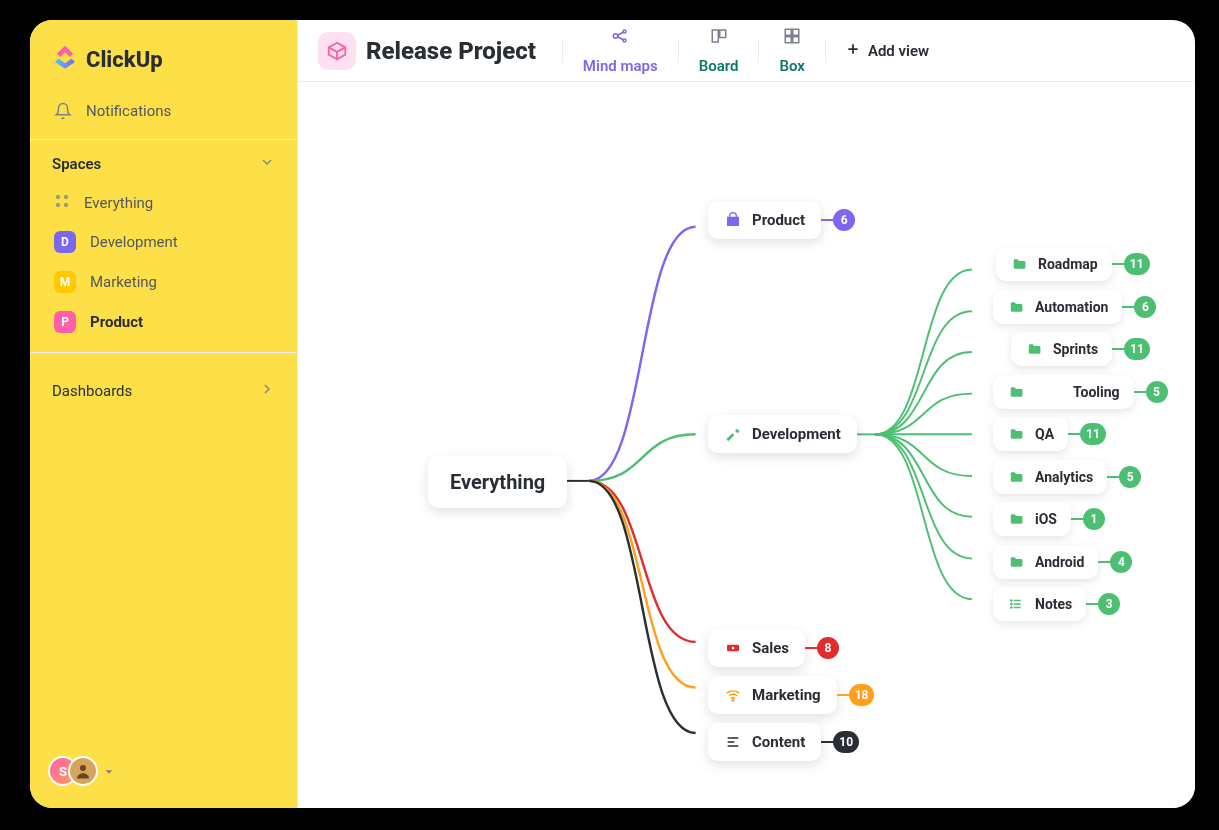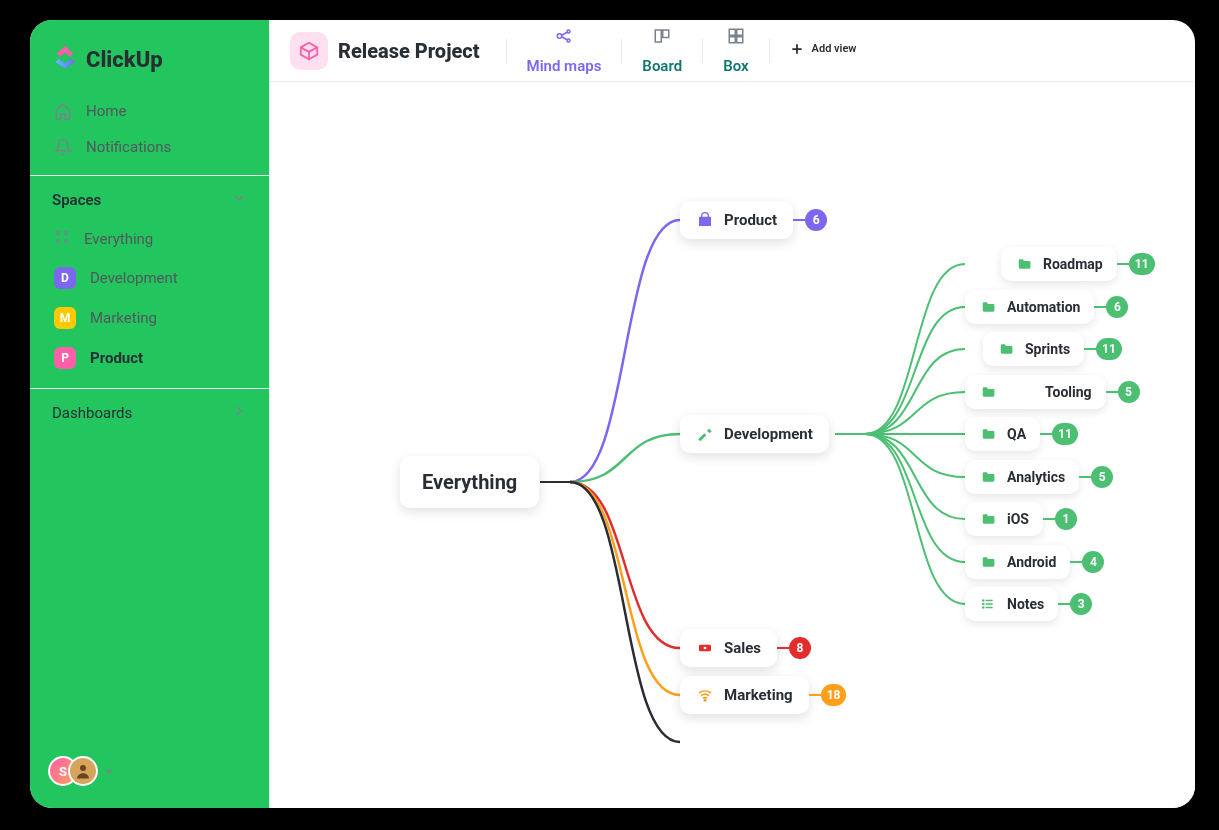--- a/index.html
+++ b/index.html
@@ -15,26 +15,26 @@
   top: 20px; left: 30px;
   width: 1165px; height: 788px;
   background: #fff;
   border-radius: 22px;
   box-shadow: 0 20px 60px rgba(0,0,0,0.2);
   display: flex;
   overflow: hidden;
 }
 
 .sidebar {
-  width: 240px;
+  width: 268px;
   flex-shrink: 0;
   border-right: 1px solid #e9ebf0;
   display: flex;
   flex-direction: column;
-  background: #22c55e;
+  background: #fde047;
 }
 .logo-row {
   padding: 24px 22px 14px 22px;
 }
 .logo {
   display: flex; align-items: center; gap: 8px;
   font-weight: 800; font-size: 22px; color: #292d34;
 }
 .logo-mark svg { width: 26px; height: 26px; }
 .nav { padding: 4px 10px 10px 10px; }
@@ -57,21 +57,21 @@
   color: #54575d; font-size: 15px; cursor: pointer;
 }
 .space-item.active { font-weight: 700; color: #292d34; }
 .space-badge {
   width: 22px; height: 22px; border-radius: 6px;
   display:flex; align-items:center; justify-content:center;
   color: #fff; font-weight: 700; font-size: 12px;
 }
 .section-row {
   display:flex; align-items:center; justify-content:space-between;
-  padding: 14px 22px; font-size: 15px; color: #292d34; cursor:pointer;
+  padding: 28px 22px; font-size: 15px; color: #292d34; cursor:pointer;
   border-top: 1px solid #e9ebf0;
 }
 .chev { color: #7c828d; }
 .sidebar-footer {
   margin-top: auto; padding: 14px 18px 22px 18px;
   display:flex; align-items:center; gap:6px;
 }
 .avatar-stack { display:flex; }
 .avatar {
   width: 30px; height: 30px; border-radius: 50%;
@@ -83,29 +83,29 @@
 
 .main { flex:1; display:flex; flex-direction:column; position:relative; }
 .header {
   height: 62px; border-bottom: 1px solid #e9ebf0;
   display:flex; align-items:center; padding: 0 20px; gap: 10px;
 }
 .project-badge {
   width: 38px; height: 38px; border-radius: 10px;
   background: #ffe0f0; display:flex; align-items:center; justify-content:center;
 }
-.project-title { font-size: 20px; font-weight: 800; color:#292d34; margin-right: 6px;}
+.project-title { font-size: 24px; font-weight: 800; color:#292d34; margin-right: 6px;}
 .vsep { width:1px; height:24px; background:#e9ebf0; margin: 0 10px;}
 .view-tab {
   display:flex; align-items:center; gap:8px;
   font-size: 15px; font-weight: 600; cursor:pointer;flex-direction:column;
 }
 .view-tab.active { color: #7b68ee; }
 .view-tab.inactive { color: #0f766e; }
-.add-view { color:#292d34; font-weight:600; font-size:11px; display:flex; align-items:flex-start; gap:8px; cursor:pointer;}
+.add-view { color:#292d34; font-weight:600; font-size:15px; display:flex; align-items:flex-start; gap:8px; cursor:pointer;}
 
 .canvas { flex:1; position:relative; overflow:hidden; background:#fff;}
 .canvas svg.edges { position:absolute; inset:0; width:100%; height:100%; pointer-events:none;}
 .node {
   position:absolute; transform: translateY(-50%);
   background:#fff; border-radius: 10px;
   box-shadow: 0 4px 12px rgba(0,0,0,0.12);
   padding: 10px 16px;
   display:flex; align-items:center; gap:10px;
   font-weight:700; font-size:15px; color:#292d34;
@@ -145,28 +145,20 @@
             </svg>
         </span>
         <span>ClickUp</span>
       </div>
     </div>
 
     <div class="nav">
       <div class="nav-item">
         <span class="icn">
           <svg width="18" height="18" viewBox="0 0 24 24" fill="none" stroke="#7c828d" stroke-width="2">
-              <path d="M3 11l9-8 9 8v10a2 2 0 01-2 2h-4v-7h-6v7H5a2 2 0 01-2-2z"></path>
-            </svg>
-        </span>
-        <span>Home</span>
-      </div>
-      <div class="nav-item">
-        <span class="icn">
-          <svg width="18" height="18" viewBox="0 0 24 24" fill="none" stroke="#7c828d" stroke-width="2">
               <path d="M18 8a6 6 0 10-12 0c0 7-3 9-3 9h18s-3-2-3-9M13.7 21a2 2 0 01-3.4 0"></path>
             </svg>
         </span>
         <span>Notifications</span>
       </div>
     </div>
 
     <div class="divider"></div>
 
     <div class="section-header">
@@ -336,24 +328,34 @@
             <svg width="16" height="16" viewBox="0 0 24 24" fill="none" stroke="#ff9f1a" stroke-width="2.5">
               <path d="M3 9a15 15 0 0118 0M6 13a10 10 0 0112 0M9 17a5 5 0 016 0"></path>
               <circle cx="12" cy="20" r="1" fill="#ff9f1a"></circle>
             </svg>
           </span>
         <span>Marketing</span>
         <span class="connector-stub" style="right:-12px; width:12px; background:#ff9f1a"></span>
         <span class="count-badge" style="background:#ff9f1a">18</span>
       </div>
 
+      <div class="node" style="left:410px; top:660px;">
+        <span class="node-icon">
+            <svg width="16" height="16" viewBox="0 0 24 24" stroke="#292d34" stroke-width="2">
+              <path d="M4 6h16M4 12h10M4 18h16"></path>
+            </svg>
+          </span>
+        <span>Content</span>
+        <span class="connector-stub" style="right:-12px; width:12px; background:#292d34"></span>
+        <span class="count-badge" style="background:#292d34">10</span>
+      </div>
 
       <div id="children-container"></div>
 
-    <div class="node small" style="left: 731px; top: 182px;">
+    <div class="node small" style="left: 698px; top: 182px;">
           <span class="node-icon">
             <svg width="14" height="14" viewBox="0 0 24 24" fill="#4cbf73">
               <path d="M3 6a2 2 0 012-2h5l2 3h9a2 2 0 012 2v9a2 2 0 01-2 2H5a2 2 0 01-2-2z"></path>
             </svg>
           </span>
           <span>Roadmap</span>
           <span class="connector-stub" style="right: -12px; width: 12px; background: rgb(76, 191, 115);"></span>
           <span class="count-badge" style="background: rgb(76, 191, 115);">11</span>
         </div>
         <div class="node small" style="left: 695px; top: 224.5px;">

